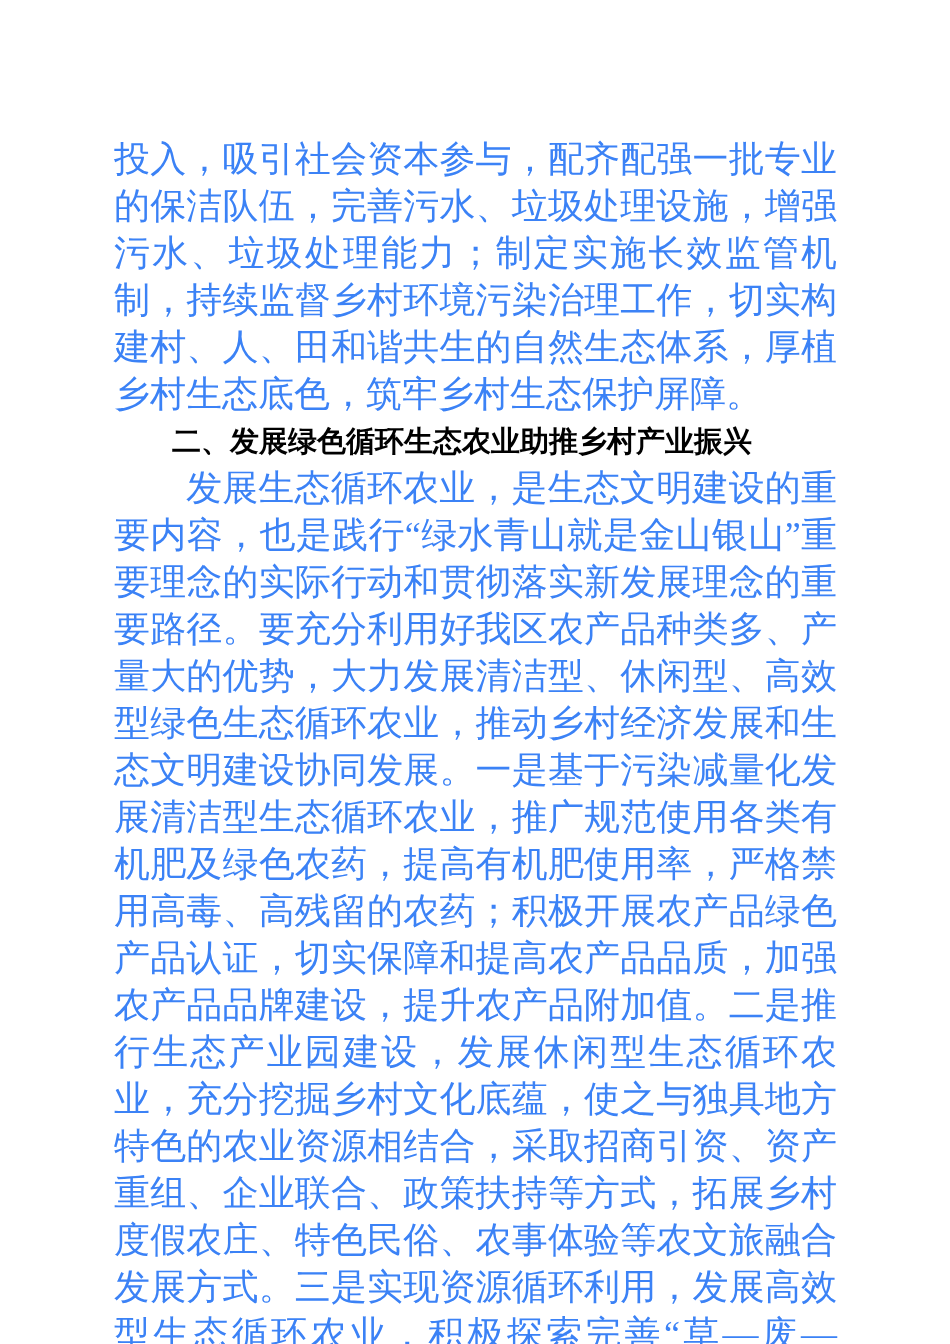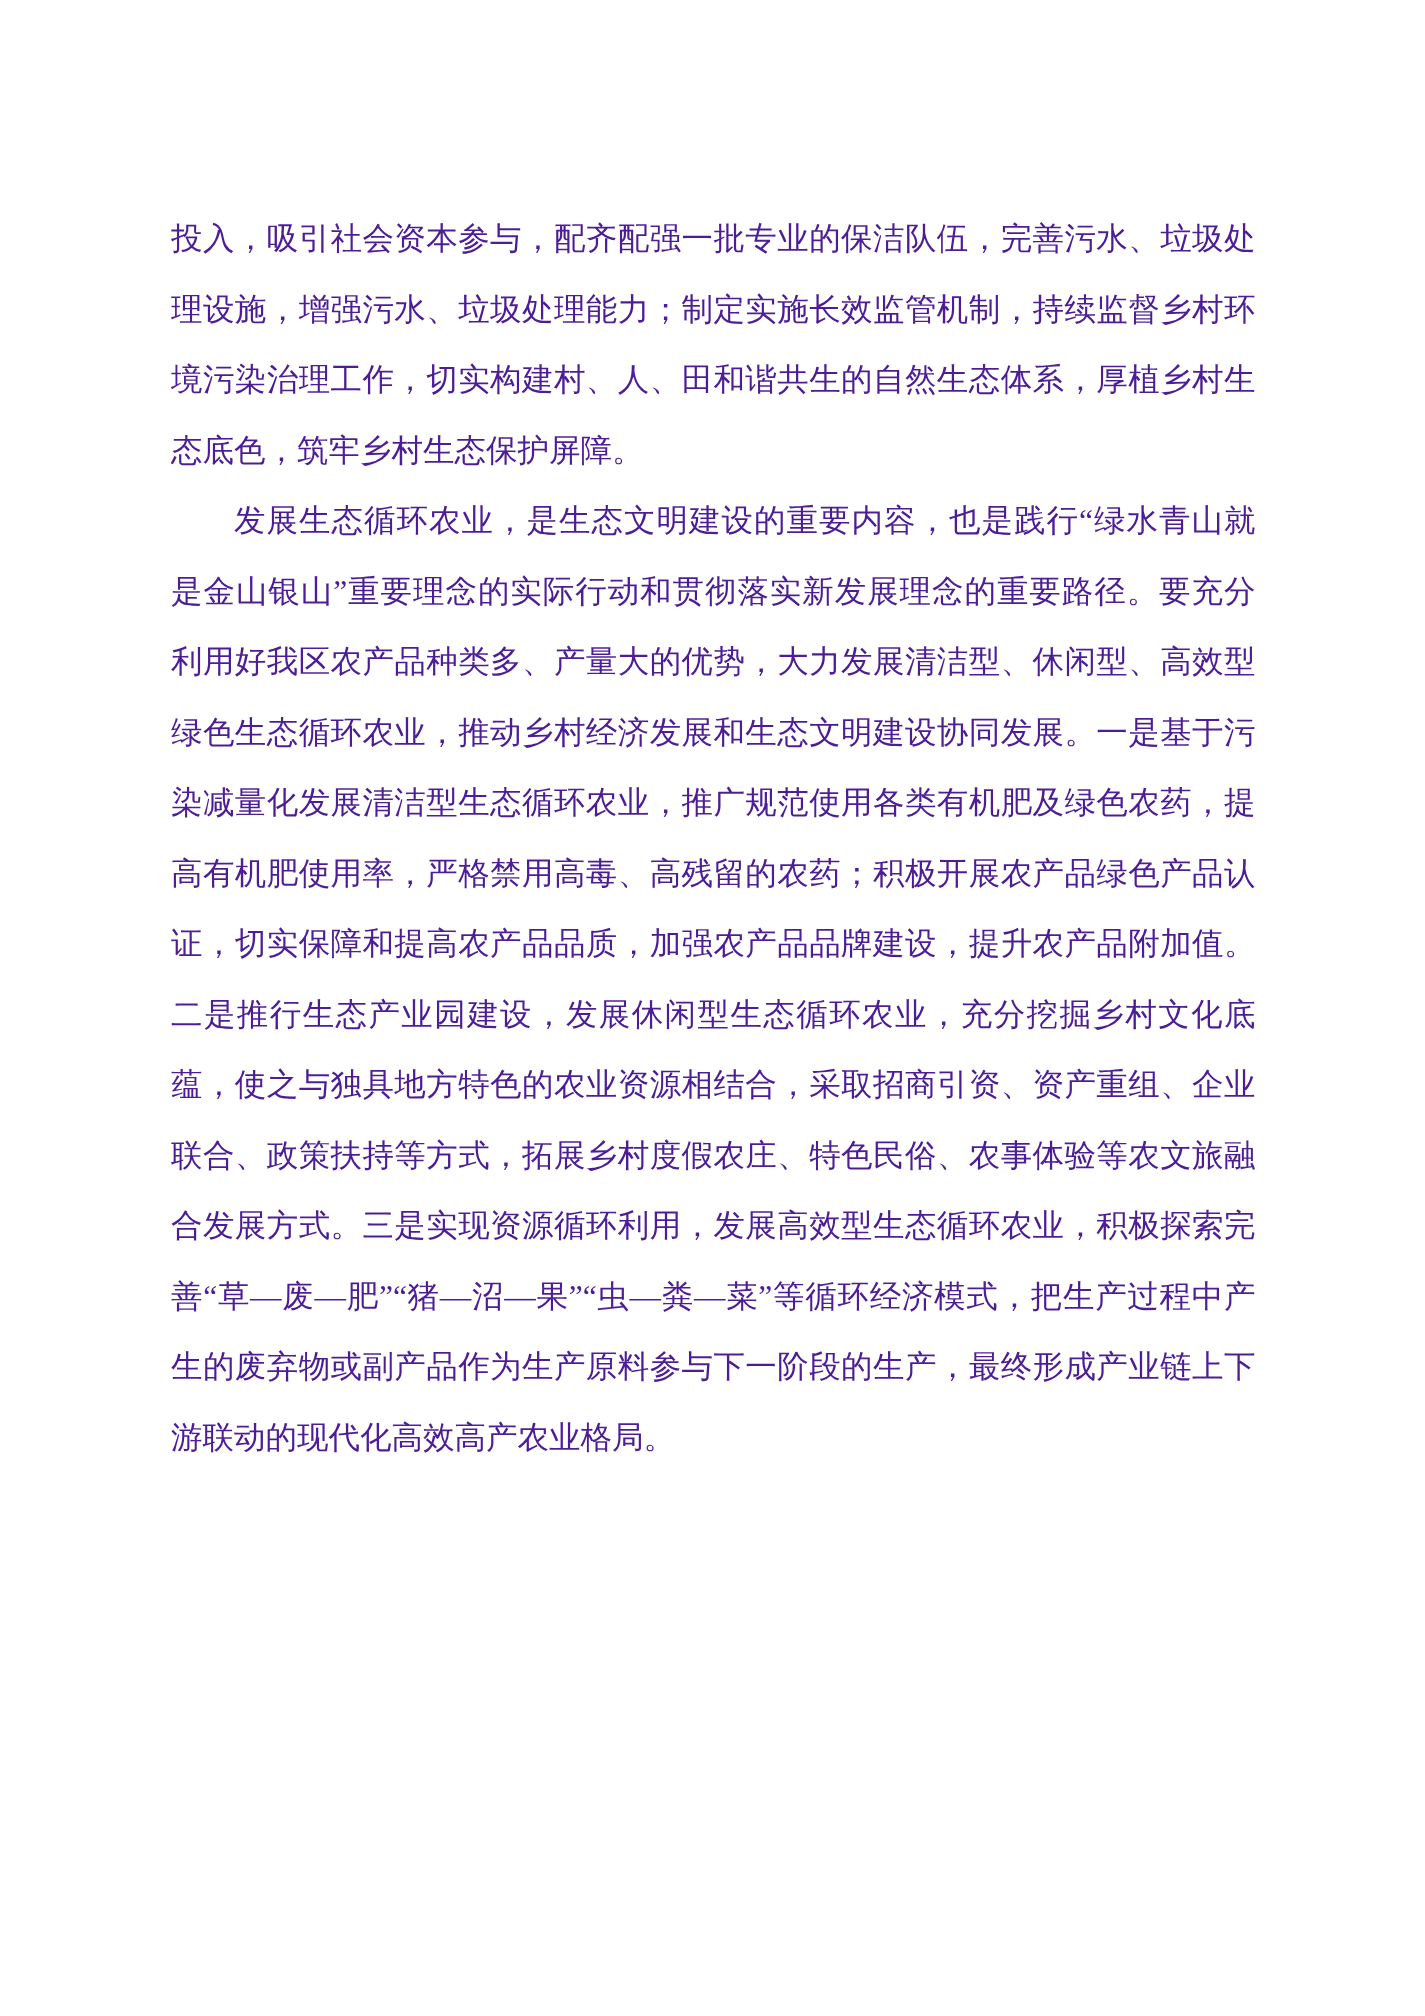--- a/index.html
+++ b/index.html
@@ -11,23 +11,23 @@
       position: relative;
       width: 950px;
       height: 1344px;
       background: #ffffff;
       box-sizing: border-box;
       padding: 136px 113px 0 114px;
       overflow: hidden;
     }
     .para {
       font-family: "Liberation Serif", "DejaVu Serif", serif;
-      font-size: 21px;
+      font-size: 36px;
       line-height: 47px;
-      color: #4c1d95;
+      color: #3b82f6;
       text-align: justify;
       text-justify: inter-ideograph;
       margin: 0;
       word-break: break-all;
     }
     .indent {
       text-indent: 2em;
     }
     .heading {
       font-family: "Liberation Sans", "DejaVu Sans", sans-serif;
@@ -40,14 +40,15 @@
       text-justify: inter-ideograph;
       margin: 0;
       word-break: break-all;
     }
   </style>
 </head>
 <body>
 
 <div class="page">
   <p class="para">投入，吸引社会资本参与，配齐配强一批专业的保洁队伍，完善污水、垃圾处理设施，增强污水、垃圾处理能力；制定实施长效监管机制，持续监督乡村环境污染治理工作，切实构建村、人、田和谐共生的自然生态体系，厚植乡村生态底色，筑牢乡村生态保护屏障。</p>
+  <p class="heading">二、发展绿色循环生态农业助推乡村产业振兴</p>
   <p class="para indent">发展生态循环农业，是生态文明建设的重要内容，也是践行“绿水青山就是金山银山”重要理念的实际行动和贯彻落实新发展理念的重要路径。要充分利用好我区农产品种类多、产量大的优势，大力发展清洁型、休闲型、高效型绿色生态循环农业，推动乡村经济发展和生态文明建设协同发展。一是基于污染减量化发展清洁型生态循环农业，推广规范使用各类有机肥及绿色农药，提高有机肥使用率，严格禁用高毒、高残留的农药；积极开展农产品绿色产品认证，切实保障和提高农产品品质，加强农产品品牌建设，提升农产品附加值。二是推行生态产业园建设，发展休闲型生态循环农业，充分挖掘乡村文化底蕴，使之与独具地方特色的农业资源相结合，采取招商引资、资产重组、企业联合、政策扶持等方式，拓展乡村度假农庄、特色民俗、农事体验等农文旅融合发展方式。三是实现资源循环利用，发展高效型生态循环农业，积极探索完善“草—废—肥”“猪—沼—果”“虫—粪—菜”等循环经济模式，把生产过程中产生的废弃物或副产品作为生产原料参与下一阶段的生产，最终形成产业链上下游联动的现代化高效高产农业格局。</p>
 </div>
 
 </body></html>

